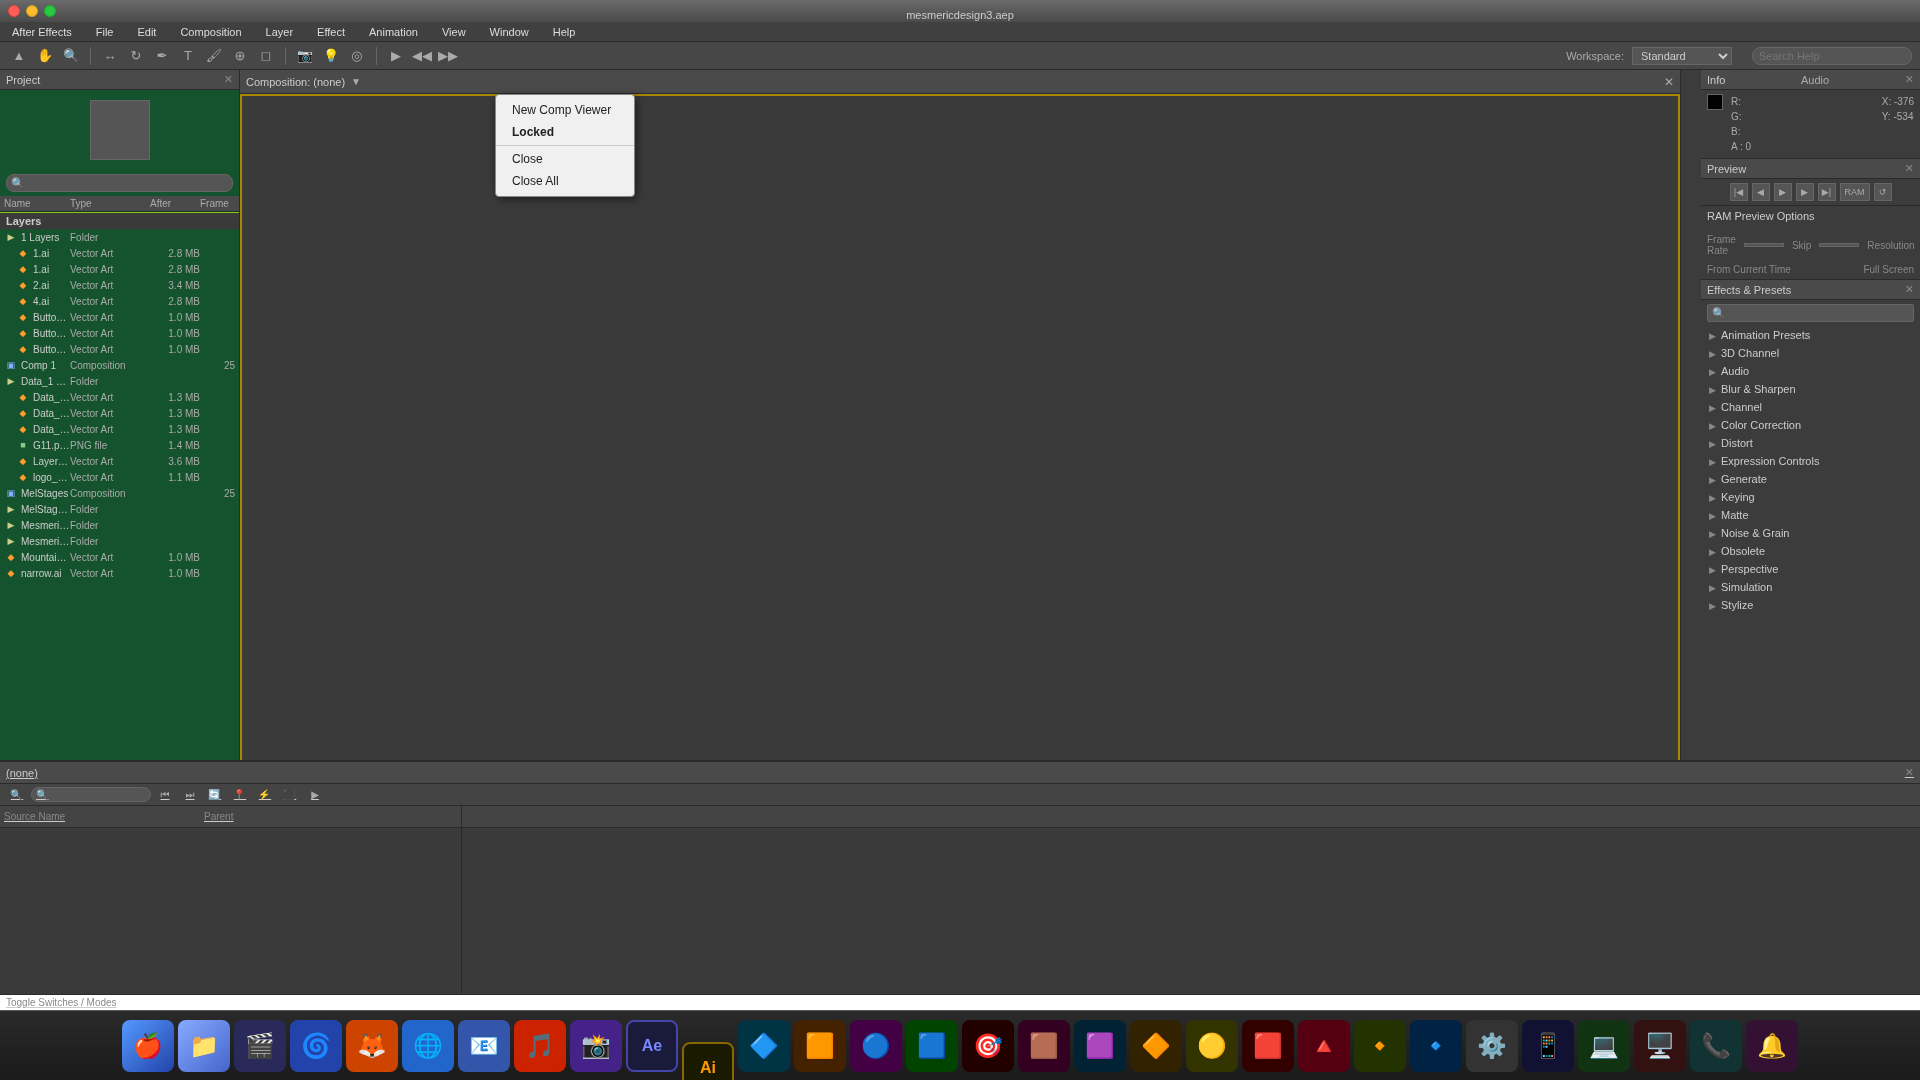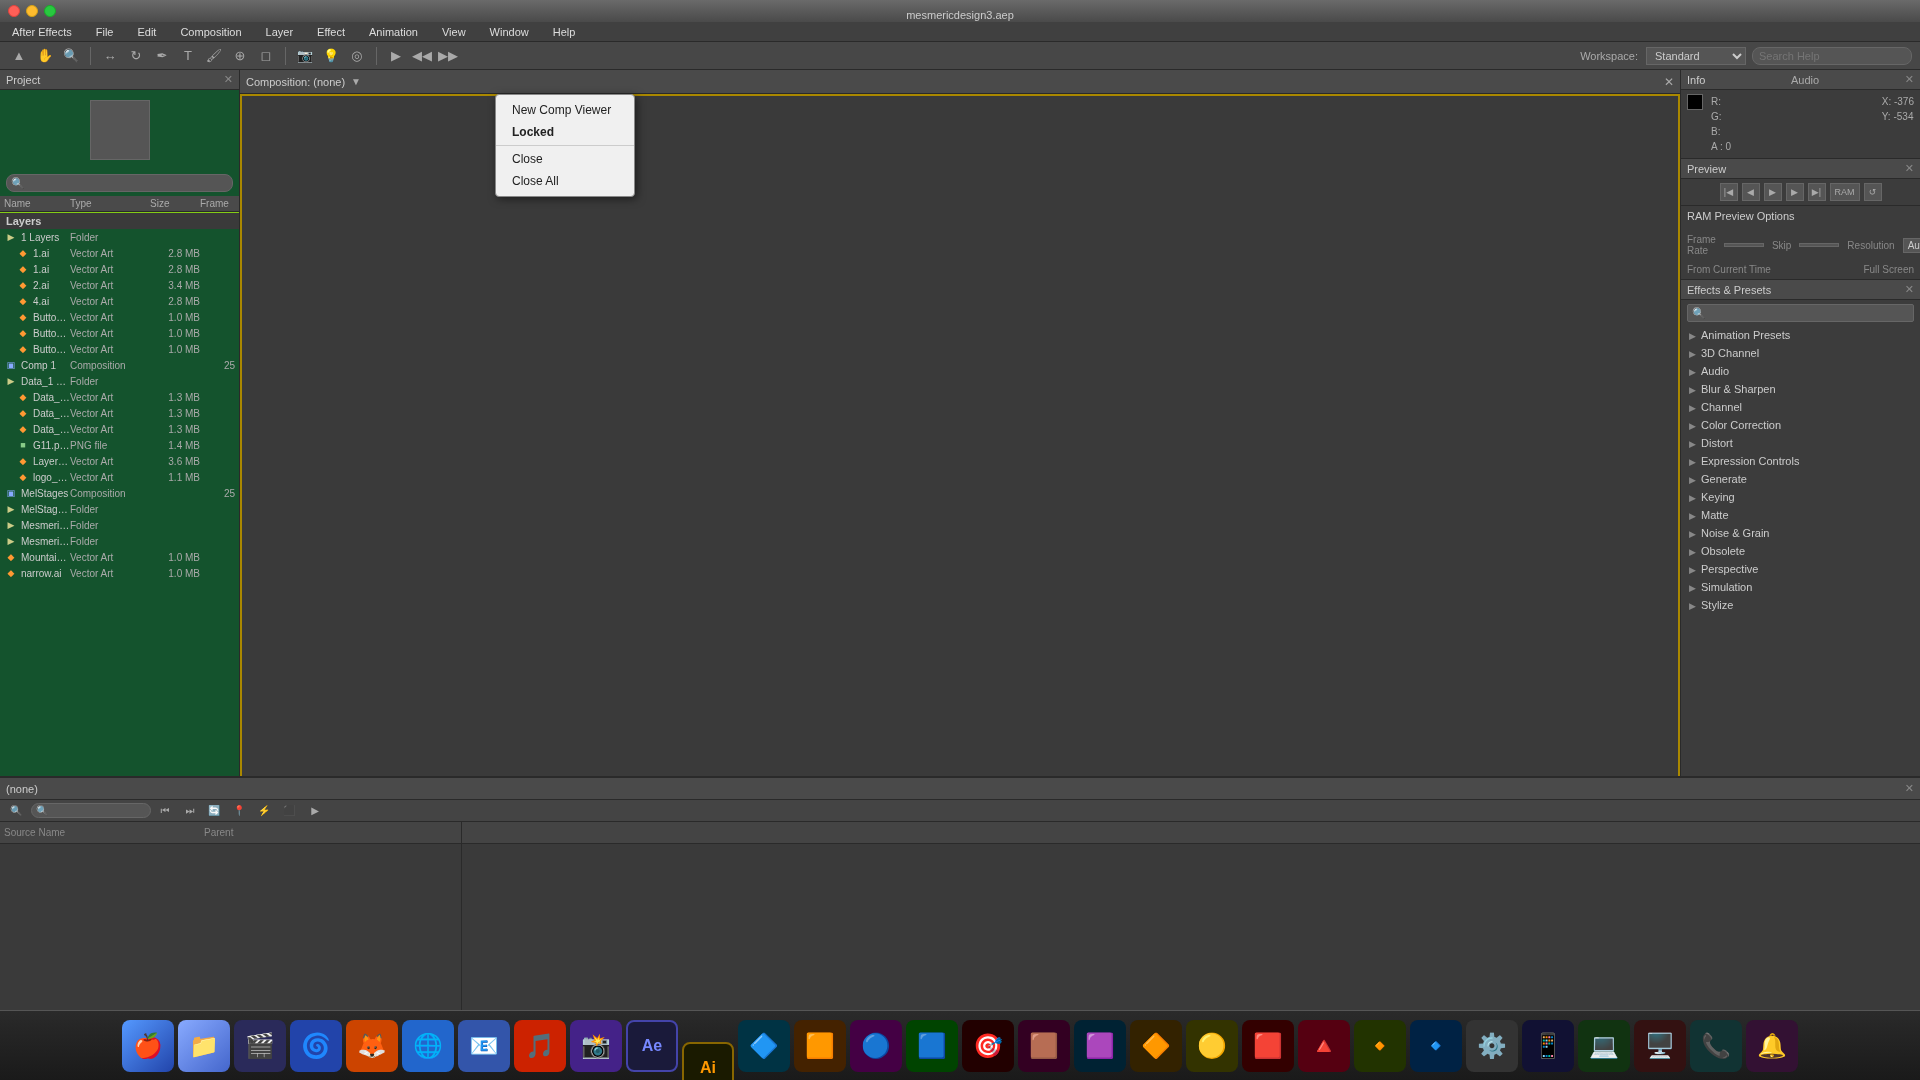--- a/index.html
+++ b/index.html
@@ -108,21 +108,21 @@
       padding: 1px 4px;
       margin-left: 4px;
       width: 100px;
     }
     #search-help-input {
       background: #555;
       border: 1px solid #666;
       color: #ccc;
       font-size: 11px;
       padding: 2px 6px;
-      margin-left: 2px;
+      margin-left: 16px;
       width: 160px;
       border-radius: 8px;
     }
 
     
     #main-layout {
       display: flex;
       width: 100%;
       height: calc(100% - 70px - 22px - 20px - 28px);
     }
@@ -280,20 +280,21 @@
     }
 
     
     #right-panel {
       width: 240px;
       background: #3c3c3c;
       border-left: 1px solid #2a2a2a;
       display: flex;
       flex-direction: column;
       flex-shrink: 0;
+      padding-left: 20px;
     }
 
     
     #info-panel {
       background: #3c3c3c;
       border-bottom: 1px solid #2a2a2a;
     }
     #info-panel-header {
       background: #4a4a4a;
       padding: 3px 6px;
@@ -606,21 +607,21 @@
       <span>Project</span>
       <span style="cursor:pointer;color:#888;">✕</span>
     </div>
     <div style="padding:4px; display:flex; justify-content:center;">
       <div id="project-panel-preview"></div>
     </div>
     <input type="text" id="project-search" placeholder="🔍" style="">
     <div id="project-table-header">
       <span class="col-name">Name</span>
       <span class="col-type">Type</span>
-      <span class="col-size">Size</span>
+      <span class="col-size">After</span>
       <span class="col-frame">Frame</span>
     </div>
 
     <div id="layers-panel" style="background:#3a3a3a;">
       <span id="layers-panel-label">Layers</span>
     </div>
     <div id="project-list">
 
     <div class="project-item" style="padding-left: 4px;">
           <span class="item-icon folder-icon">▶</span>
@@ -937,21 +938,21 @@
           <div class="effect-item">
             <span class="effect-arrow">▶</span>
             <span>Stylize</span>
           </div>
         </div>
     </div>
 
   </div>
 </div>
 
-<div id="timeline-section" style="position:absolute; bottom:54px; left:0; right:0; height:250px;">
+<div id="timeline-section" style="position:absolute; bottom:70px; left:0; right:0; height:250px;text-decoration:underline;">
   <div id="timeline-panel-header">
     <span>(none)</span>
     <span style="cursor:pointer;color:#888;">✕</span>
   </div>
   <div id="timeline-toolbar">
     <button class="toolbar-btn" style="font-size:10px;">🔍</button>
     <input type="text" placeholder="🔍" style="background: rgb(85, 85, 85); border: 1px solid rgb(102, 102, 102); color: rgb(204, 204, 204); font-size: 10px; padding: 1px 4px; width: 120px; border-radius: 8px;">
     <button class="toolbar-btn" style="font-size:10px;">⏮</button>
     <button class="toolbar-btn" style="font-size:10px;">⏭</button>
     <button class="toolbar-btn" style="font-size:10px;">🔄</button>

